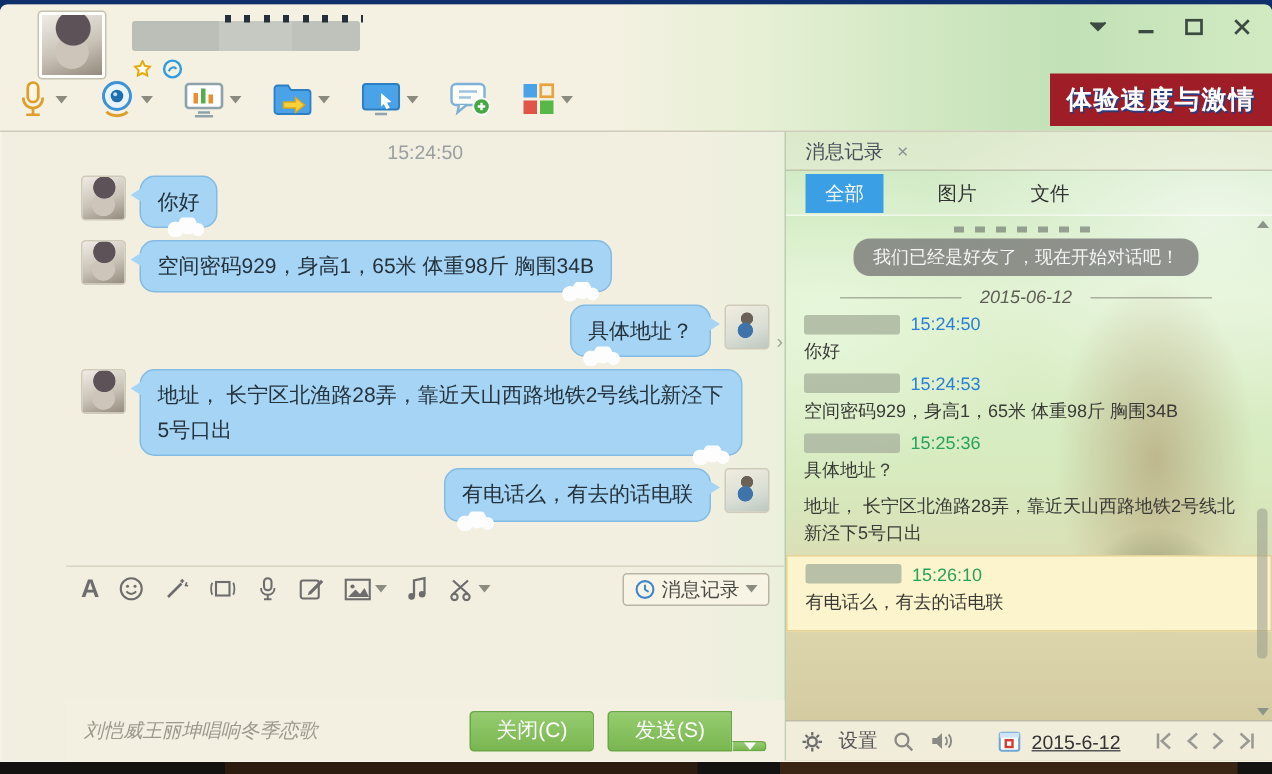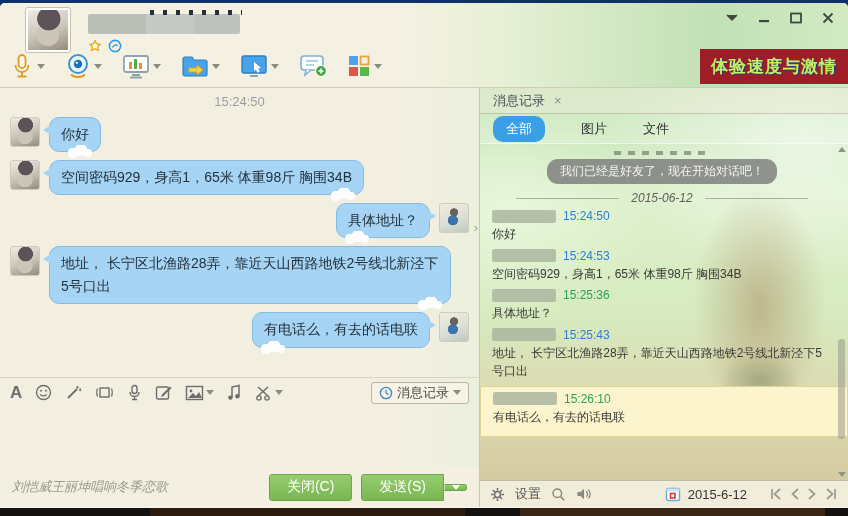--- a/index.html
+++ b/index.html
@@ -26,29 +26,29 @@
   .name-censor { position:absolute; left:88px; top:11px; width:152px; height:20px;
     background:linear-gradient(90deg,#b4b9b3 0 38%, #c0c5bf 38% 70%, #b8bdb7 70%); border-radius:2px; opacity:.9; }
   .name-ticks { position:absolute; left:150px; top:7px; width:92px; height:5px;
     background:repeating-linear-gradient(90deg,#26303c 0 4px,transparent 4px 13px); }
   .badges { position:absolute; left:88px; top:36px; display:flex; gap:6px; align-items:center; }
 
   .win-controls { position:absolute; right:12px; top:8px; display:flex; gap:16px; align-items:center; }
   .wc { width:16px; height:14px; display:flex; align-items:center; justify-content:center; cursor:default; }
 
   .banner-ad { position:absolute; right:0; top:46px; width:148px; height:35px;
-    background:#9e1d26; color:#bef264; display:flex; align-items:center; justify-content:center;
+    background:#9e1d26; color:#ffffff; display:flex; align-items:center; justify-content:center;
     font-weight:bold; font-size:17px; letter-spacing:1px; text-shadow:1px 1px 0 #2c3a7e; }
 
   .main-toolbar { position:absolute; left:10px; top:50px; display:flex; align-items:center; gap:7px; }
   .tool-group { display:flex; align-items:center; gap:3px; margin-right:13px; }
   .caret { width:0; height:0; border-left:4px solid transparent; border-right:4px solid transparent; border-top:5px solid #8b8b80; }
 
   
-  .win-body { display:flex; height:419px; }
+  .win-body { display:flex; height:419px;padding-left:44px; }
 
   .chat-pane { width:480px; display:flex; flex-direction:column; position:relative;
     border-right:1px solid #bccdaf;
     background:linear-gradient(90deg,#f2efe1 0%,#f2efe1 86%,#ebf0dc 100%); }
   .splitter-arrow { position:absolute; right:1px; top:132px; color:#9aa79a; font-size:13px; }
 
   .chat-scroll { height:289px; position:relative; padding-top:6px; }
   .chat-time { text-align:center; color:#9aa0a0; font-size:13px; margin-bottom:4px; }
   .msg-row { display:flex; align-items:flex-start; margin:8px 10px; }
   .msg-row.right { justify-content:flex-end; }
@@ -86,42 +86,42 @@
     font-size:13px; color:#4a4a44; }
 
   .input-area { flex:1; }
 
   .chat-footer { height:40px; display:flex; align-items:center; padding:0 12px; background:#f3f0e2; }
   .news-ticker { font-size:13px; color:#9c998c;font-style:italic; }
   .footer-btns { margin-left:auto; display:flex; align-items:center; gap:9px; }
   .btn-green { display:flex; align-items:center; height:27px; padding:0 17px; border-radius:3px;
     border:1px solid #69a844; background:linear-gradient(180deg,#96cd6f,#79b651);
     color:#fff; font-size:14px; }
-  .btn-send-wrap { display:flex; align-items:center; }
+  .btn-send-wrap { display:flex; align-items:flex-end; }
   .btn-send-wrap .btn-green { border-radius:3px 0 0 3px; }
   .send-caret { width:23px; display:flex; align-items:center; justify-content:center;
     border:1px solid #69a844; border-left:1px solid rgba(255,255,255,.55); border-radius:0 3px 3px 0;
     background:linear-gradient(180deg,#96cd6f,#79b651); }
   .send-caret i { width:0; height:0; border-left:4px solid transparent; border-right:4px solid transparent; border-top:5px solid #fff; }
 
   
   .history-pane { flex:1; position:relative; display:flex; flex-direction:column;
     background:
       radial-gradient(95px 170px at 76% 52%, rgba(148,108,58,.5), transparent 70%),
       radial-gradient(55px 40px at 76% 70%, rgba(90,120,70,.55), transparent 75%),
       radial-gradient(280px 190px at 88% 14%, rgba(255,255,255,.55), transparent 70%),
       radial-gradient(200px 150px at 8% 30%, rgba(235,250,225,.6), transparent 70%),
       linear-gradient(180deg,#b4dda2 0%,#d7eec3 26%,#cfe7b3 54%,#d7d09f 76%,#c8bc89 100%); }
   .tab-strip { height:26px; display:flex; align-items:center; padding:0 13px; gap:9px;
     background:rgba(244,241,228,.62); border-bottom:1px solid rgba(150,150,130,.45);
     font-size:13px; color:#46505a; }
   .tab-close { color:#8a9296; font-size:13px; }
   .filter-tabs { height:30px; display:flex; align-items:center; gap:36px; padding:0 13px;
     background:rgba(255,255,255,.32); border-bottom:1px solid rgba(255,255,255,.55); font-size:13px; color:#333; }
-  .chip-active { background:#3b9fe6; color:#fff; padding:4px 13px;border-radius:10px; }
+  .chip-active { background:#3b9fe6; color:#fff; padding:4px 13px; }
 
   .history-list { flex:1; padding:4px 16px 2px 12px; font-size:12px; color:#3a3a36; position:relative;
     background:rgba(255,255,255,.17); overflow:hidden; }
   .censor-dashes { margin:3px auto 2px; width:96px; height:4px;
     background:repeating-linear-gradient(90deg,rgba(90,95,90,.55) 0 7px,transparent 7px 14px); }
   .notice { margin:4px auto 7px; width:fit-content; background:rgba(118,118,118,.78); color:#f5f5f5;
     padding:4px 13px; border-radius:11px; font-size:12px; }
   .entry-head { display:flex; align-items:center; gap:7px; margin:3px 0 2px; }
   .censor { width:64px; height:13px; background:rgba(172,182,160,.85); border-radius:2px; }
   .time { font-size:12px; }
@@ -416,24 +416,20 @@
               <div class="entry-text">空间密码929，身高1，65米 体重98斤 胸围34B</div>
             </div>
             <div>
               <div class="entry-head">
                 <span class="censor"></span>
                 <span class="time green">15:25:36</span>
               </div>
               <div class="entry-text">具体地址？</div>
             </div>
             <div>
-              <div class="entry-head">
-                <span class="censor"></span>
-                <span class="time blue">15:25:43</span>
-              </div>
               <div class="entry-text">地址，  长宁区北渔路28弄，靠近天山西路地铁2号线北新泾下5号口出</div>
             </div>
             <div class="hl-wrap">
               <div class="entry-head">
                 <span class="censor"></span>
                 <span class="time green">15:26:10</span>
               </div>
               <div class="entry-text">有电话么，有去的话电联</div>
             </div>
           </div>
@@ -451,21 +447,21 @@
           </svg>
           <span>设置</span>
           <svg width="15" height="15" viewBox="0 0 15 15">
             <circle cx="6.3" cy="6.3" r="4.3" fill="none" stroke="#8a8a84" stroke-width="1.5"></circle>
             <path d="M9.6 9.6l3.6 3.6" stroke="#8a8a84" stroke-width="1.6"></path>
           </svg>
           <svg width="16" height="14" viewBox="0 0 16 14">
             <path d="M1.5 5h3l3.5-3.3v10.6L4.5 9h-3z" fill="#8a8a84"></path>
             <path d="M10.3 4.3a4 4 0 010 5.4M12.4 2.6a6.6 6.6 0 010 8.8" fill="none" stroke="#8a8a84" stroke-width="1.3"></path>
           </svg>
-          <div class="nav-group" style="gap:7px;">
+          <div class="nav-group" style="gap:7px;text-decoration:underline;">
             <svg width="16" height="16" viewBox="0 0 16 16">
               <rect x="1.5" y="2.5" width="13" height="12" rx="1.5" fill="#fff" stroke="#6fa6d8" stroke-width="1.4"></rect>
               <rect x="1.5" y="2.5" width="13" height="3.2" fill="#cfe4f5"></rect>
               <rect x="5.5" y="7.5" width="4.5" height="4.5" fill="none" stroke="#d23b2f" stroke-width="1.6"></rect>
             </svg>
             <span style="color:#333;">2015-6-12</span>
             <span style="width:8px;"></span>
             <svg width="14" height="12" viewBox="0 0 14 12">
                 <path d="M3 1v10M11 1L5.5 6 11 11" fill="none" stroke="#9a9a94" stroke-width="1.7"></path>
               </svg>

